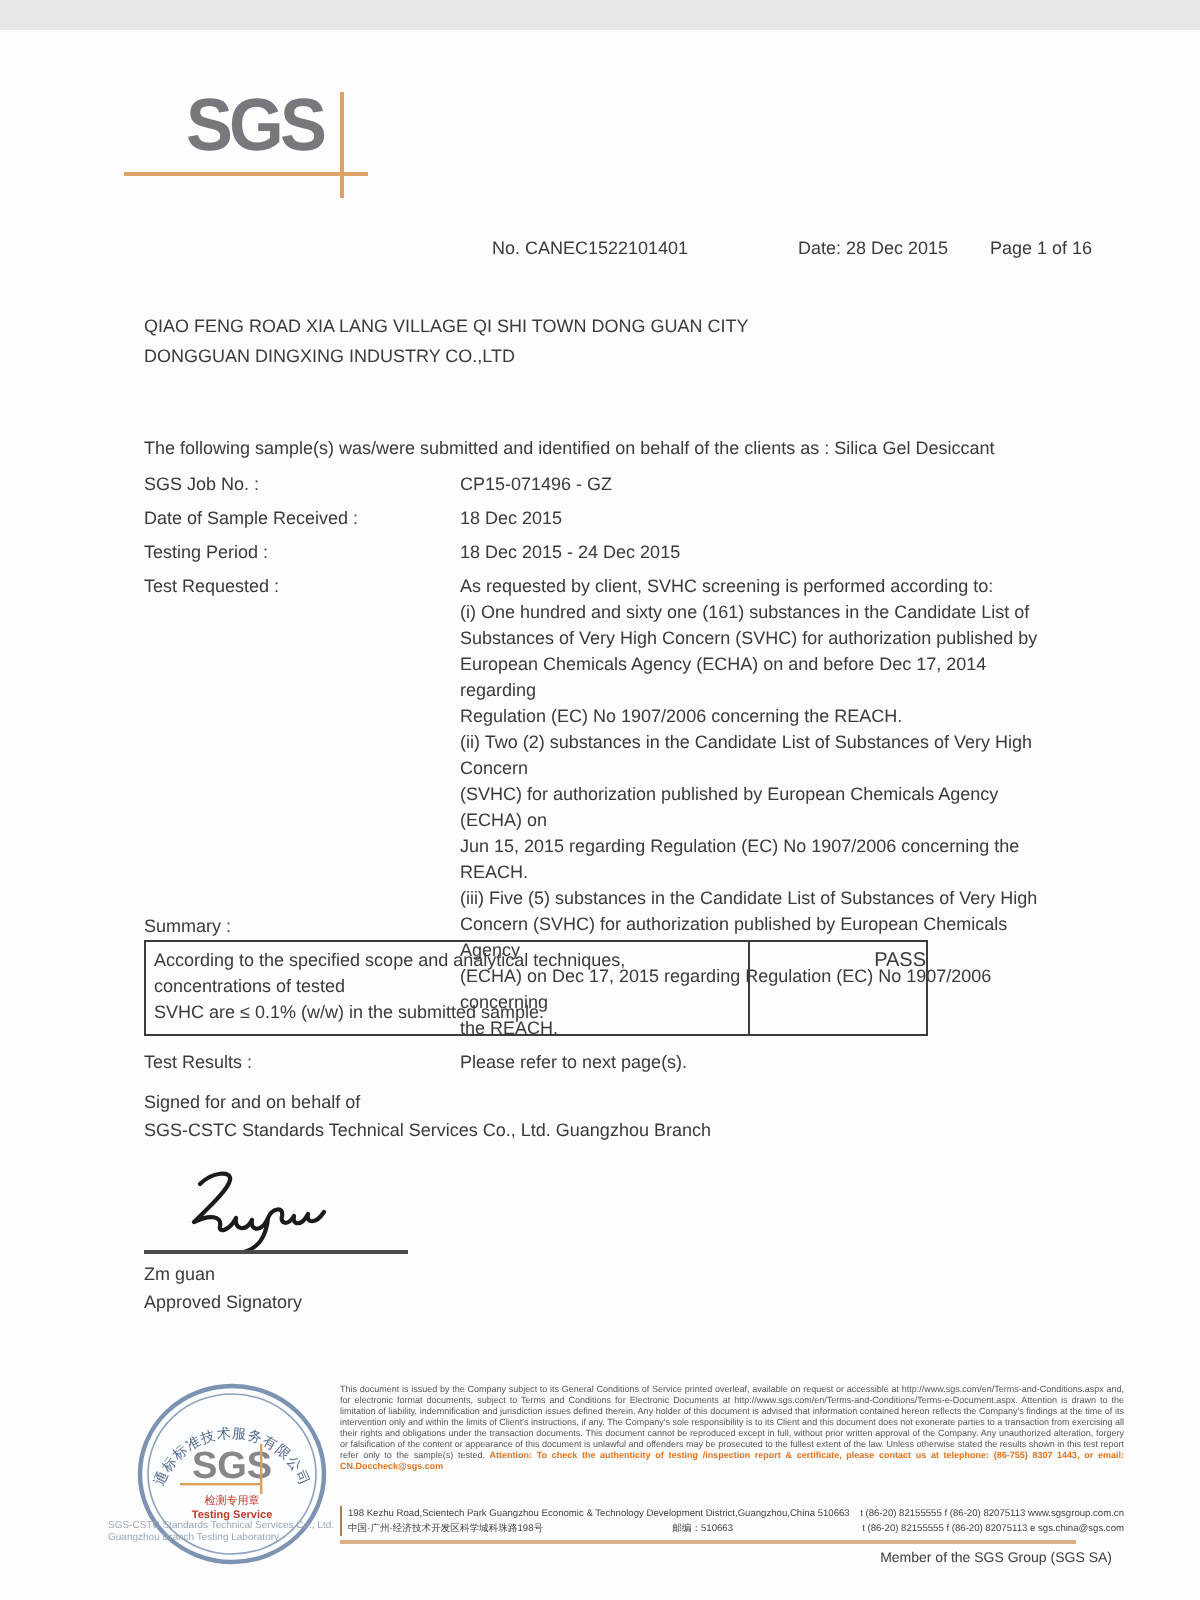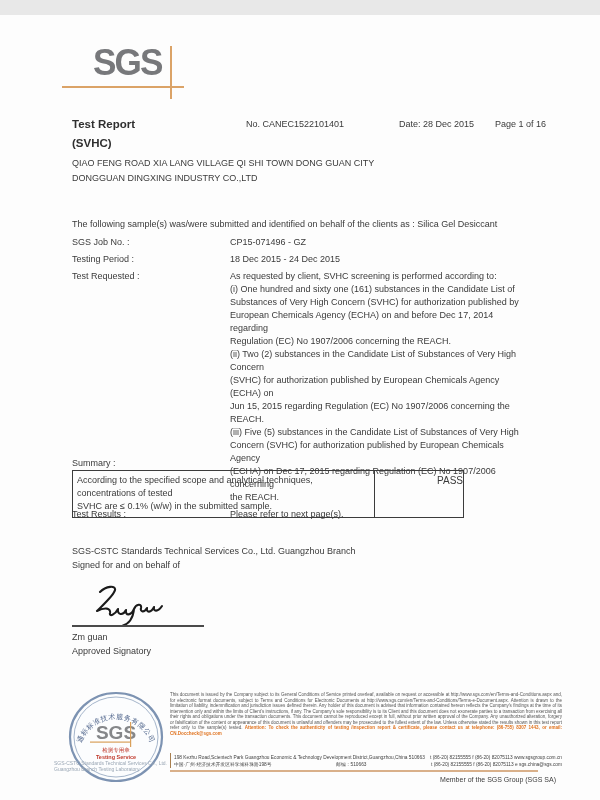--- a/index.html
+++ b/index.html
@@ -70,39 +70,39 @@
 <body>
 
 <div id="doc">
 
   <div class="logo-wrap">
     <div class="logo-text">SGS</div>
     <div class="logo-hline"></div>
     <div class="logo-vline"></div>
   </div>
 
-  <div class="title-block">
-    <div>Test Report</div>
-    <div>(SVHC)</div>
-  </div>
   <div class="meta no">No. CANEC1522101401</div>
   <div class="meta date">Date: 28 Dec 2015</div>
   <div class="meta page">Page 1 of 16</div>
 
   <div class="client">
     <div>QIAO FENG ROAD XIA LANG VILLAGE QI SHI TOWN DONG GUAN CITY</div>
     <div>DONGGUAN DINGXING INDUSTRY CO.,LTD</div>
   </div>
 
   <div class="intro">The following sample(s) was/were submitted and identified on behalf of the clients as : Silica Gel Desiccant</div>
 
   <div class="fields">
     <div class="frow">
       <span class="lbl">SGS Job No. :</span>
       <span class="val">CP15-071496 - GZ</span>
+    </div>
+    <div class="frow">
+      <span class="lbl">Date of Sample Received :</span>
+      <span class="val">18 Dec 2015</span>
     </div>
     <div class="frow">
       <span class="lbl">Testing Period :</span>
       <span class="val">18 Dec 2015 - 24 Dec 2015</span>
     </div>
     <div class="frow">
       <span class="lbl">Test Requested :</span>
       <span class="val">As requested by client, SVHC screening is performed according to:
 (i) One hundred and sixty one (161) substances in the Candidate List of
 Substances of Very High Concern (SVHC) for authorization published by
@@ -123,22 +123,22 @@
   </div>
 
   <div class="summary-lbl">Summary :</div>
   <div class="summary-table">
     <div class="summary-text">According to the specified scope and analytical techniques, concentrations of tested
 SVHC are ≤ 0.1% (w/w) in the submitted sample.</div>
     <div class="summary-result">PASS</div>
   </div>
 
   <div class="signoff">
+    <div>Signed for and on behalf of</div>
     <div>SGS-CSTC Standards Technical Services Co., Ltd. Guangzhou Branch</div>
-    <div>Signed for and on behalf of</div>
   </div>
 
   <svg class="sig-svg" width="120" height="44" viewBox="0 0 120 44">
     <path d="M16 9 C22 3 32 2 31 7 C30 12 20 21 13 28 C21 24 27 25 26 30 C25 34 31 32 34 26 C33 32 39 33 42 27 C41 33 47 33 50 26 C49 36 45 41 38 43 M50 26 C52 21 58 20 57 25 C56 29 60 30 63 25 C62 30 67 30 70 24 C69 29 74 29 78 23" stroke="#1b1b1b" fill="none" stroke-width="2.1" stroke-linecap="round" stroke-linejoin="round"></path>
   </svg>
   <span class="sr-only">Zmguan</span>
   <div class="sig-line"></div>
   <div class="sig-name">Zm guan</div>
   <div class="sig-role">Approved Signatory</div>
 

